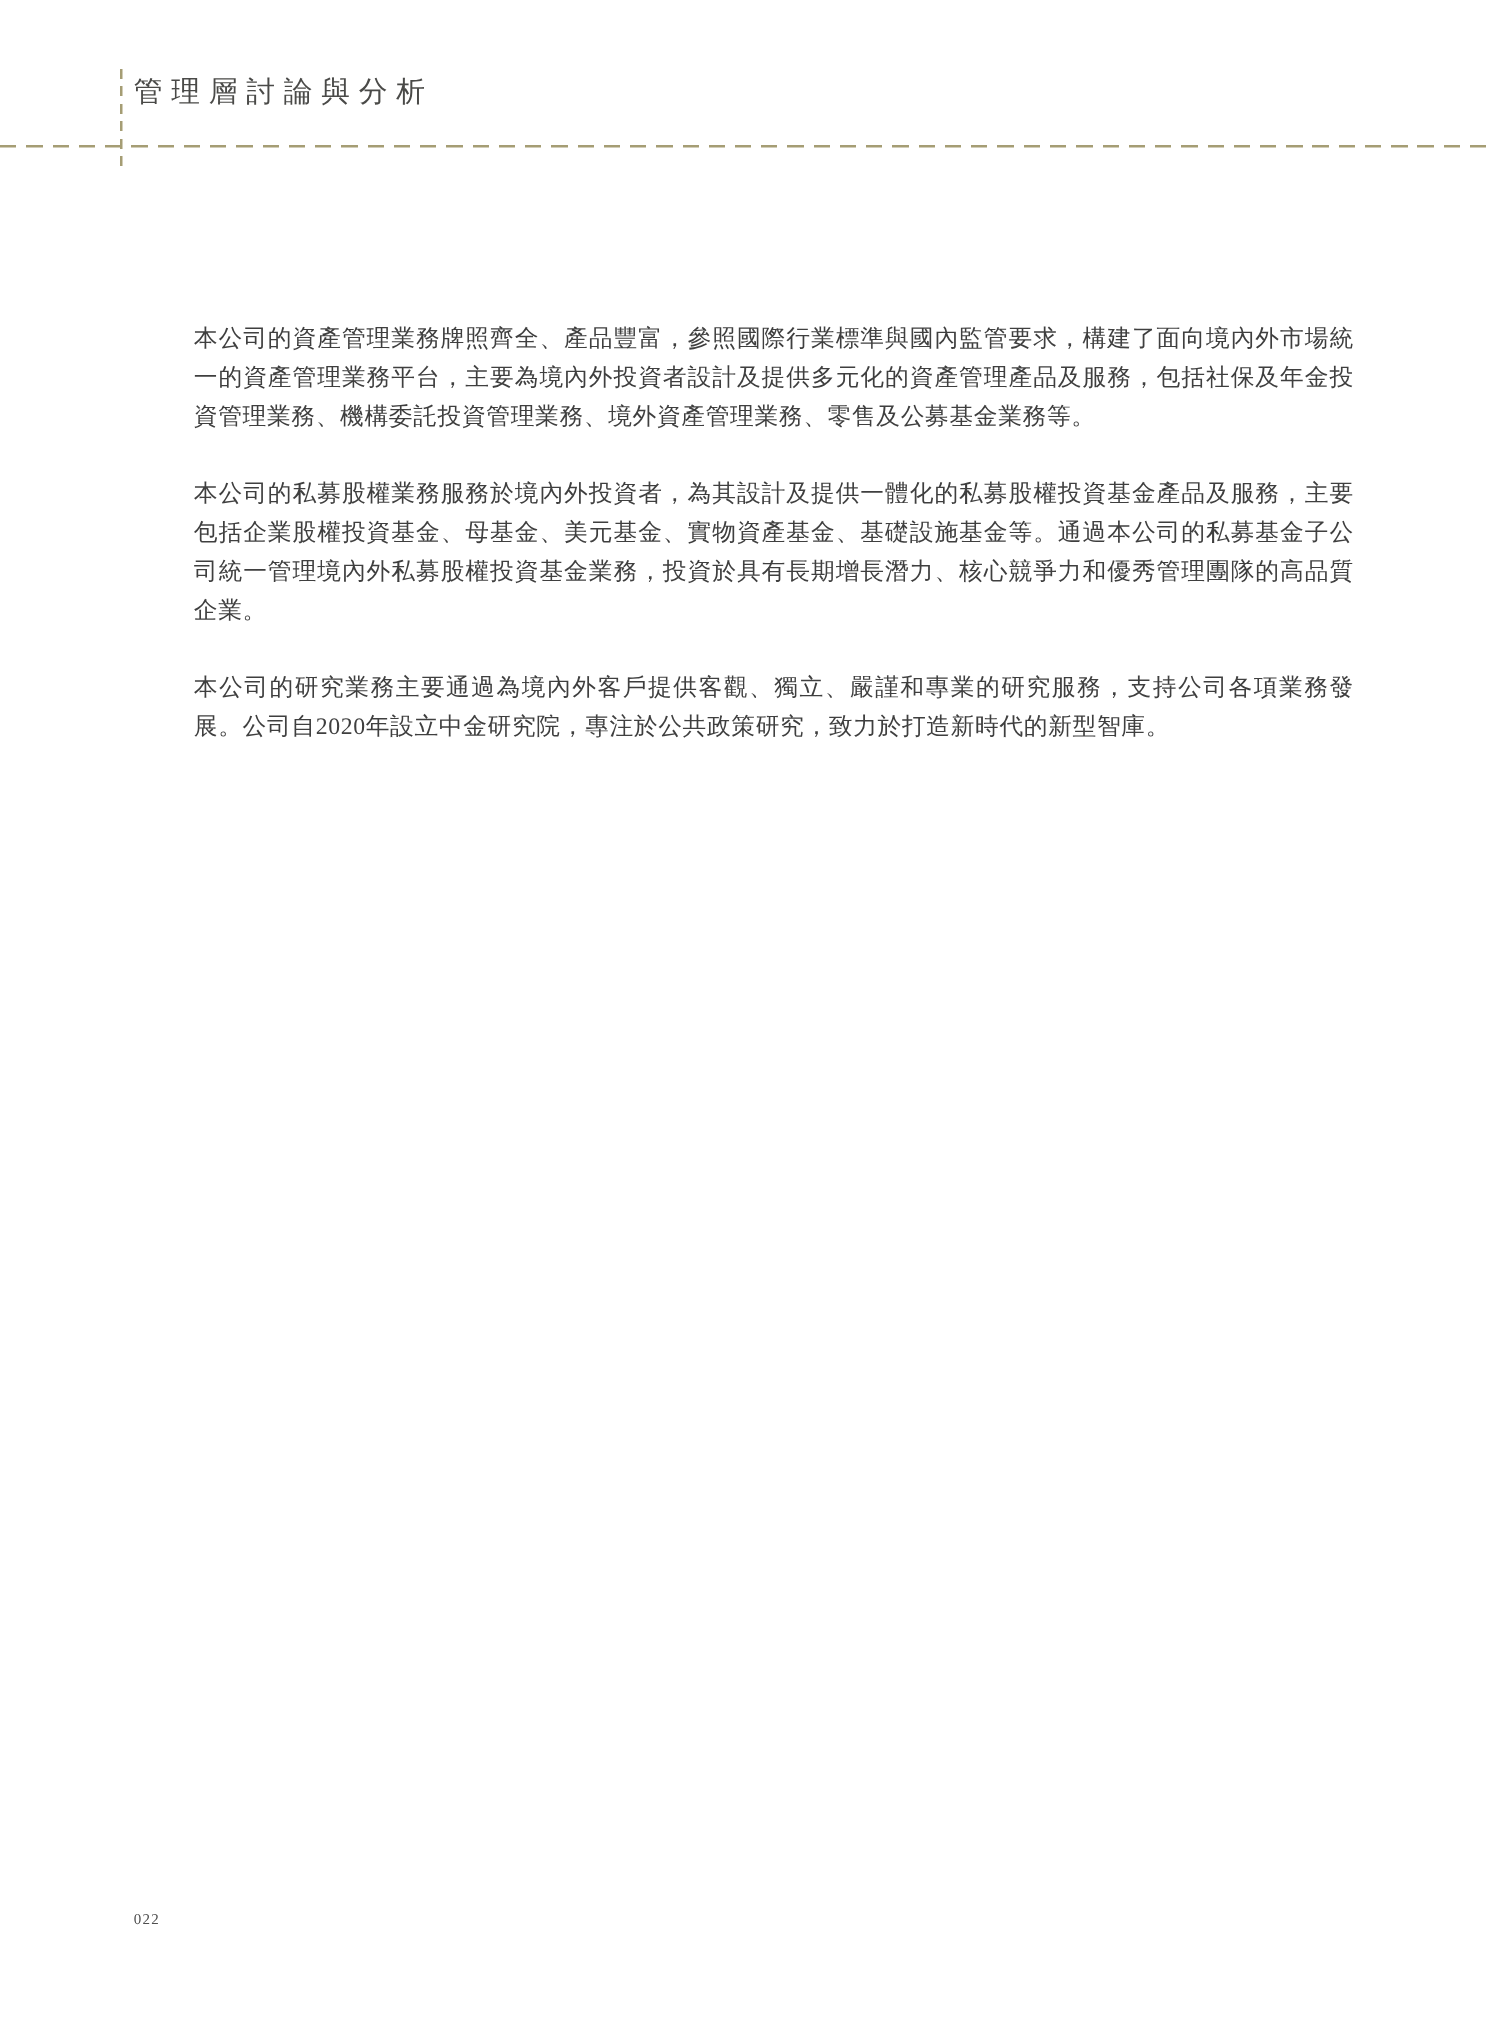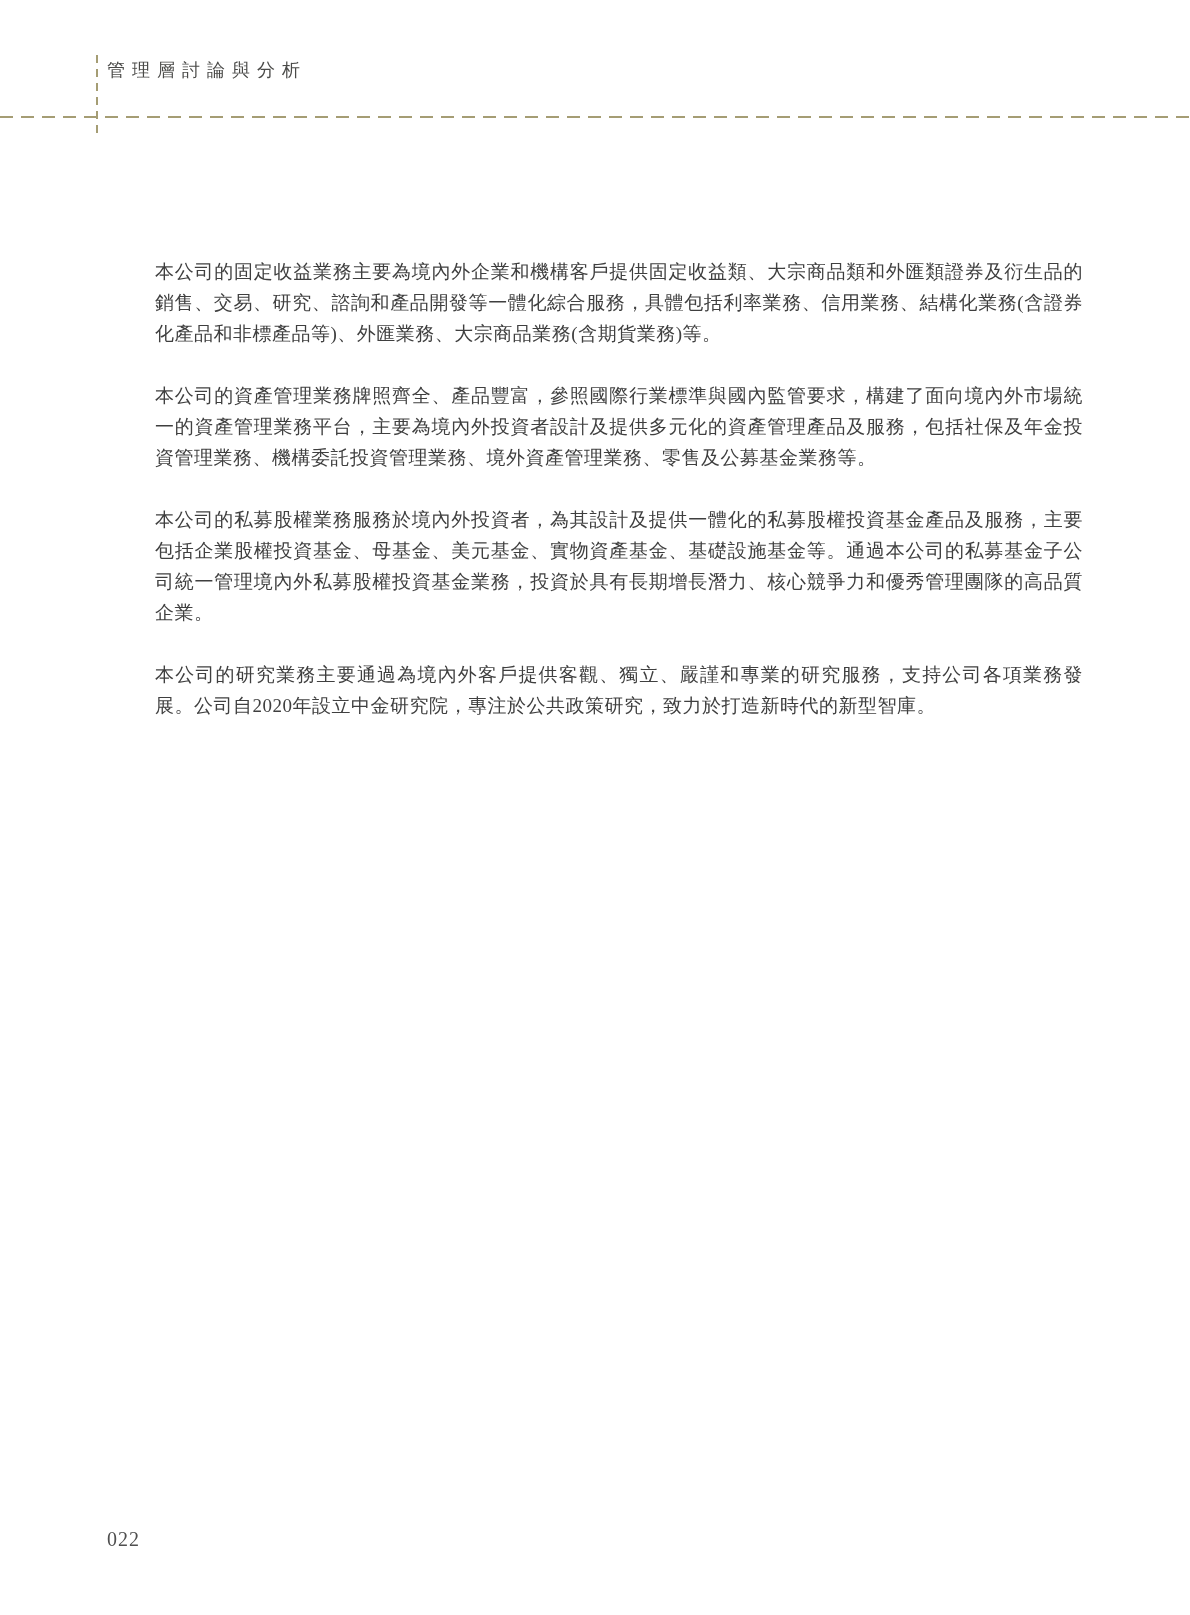--- a/index.html
+++ b/index.html
@@ -14,21 +14,21 @@
     background: #ffffff;
     overflow: hidden;
     font-family: "Liberation Serif", serif;
   }
   
   .page-title {
     position: absolute;
     left: 107px;
     top: 58px;
     margin: 0;
-    font-size: 18px;
+    font-size: 23px;
     font-weight: normal;
     letter-spacing: 7px;
     color: #4a4a48;
     font-family: Liberation Serif, serif;
   }
   .v-dash {
     position: absolute;
     left: 96px;
     top: 55px;
     width: 2px;
@@ -65,39 +65,38 @@
     line-height: 31px;
     text-align: justify;
     text-justify: inter-ideograph;
     letter-spacing: 0.5px;
   }
   
   .page-number {
     position: absolute;
     left: 107px;
     top: 1528px;
-    font-size: 20px;
+    font-size: 12px;
     color: #4f4f4f;
     letter-spacing: 1px;
     font-family: "Liberation Serif", serif;
   }
 </style>
 </head>
 <body>
 
 <div class="page">
 
   <div class="v-dash"></div>
 
   <h1 class="page-title">管理層討論與分析</h1>
 
   <div class="h-dash"></div>
 
   <div class="content">
-    <p>本公司的固定收益業務主要為境內外企業和機構客戶提供固定收益類、大宗商品類和外匯類證券及衍生品的銷售、交易、研究、諮詢和產品開發等一體化綜合服務，具體包括利率業務、信用業務、結構化業務(含證券化產品和非標產品等)、外匯業務、大宗商品業務(含期貨業務)等。</p>
     <p>本公司的資產管理業務牌照齊全、產品豐富，參照國際行業標準與國內監管要求，構建了面向境內外市場統一的資產管理業務平台，主要為境內外投資者設計及提供多元化的資產管理產品及服務，包括社保及年金投資管理業務、機構委託投資管理業務、境外資產管理業務、零售及公募基金業務等。</p>
     <p>本公司的私募股權業務服務於境內外投資者，為其設計及提供一體化的私募股權投資基金產品及服務，主要包括企業股權投資基金、母基金、美元基金、實物資產基金、基礎設施基金等。通過本公司的私募基金子公司統一管理境內外私募股權投資基金業務，投資於具有長期增長潛力、核心競爭力和優秀管理團隊的高品質企業。</p>
     <p>本公司的研究業務主要通過為境內外客戶提供客觀、獨立、嚴謹和專業的研究服務，支持公司各項業務發展。公司自2020年設立中金研究院，專注於公共政策研究，致力於打造新時代的新型智庫。</p>
   </div>
 
   <div class="page-number">022</div>
 
 </div>
 
 </body></html>

